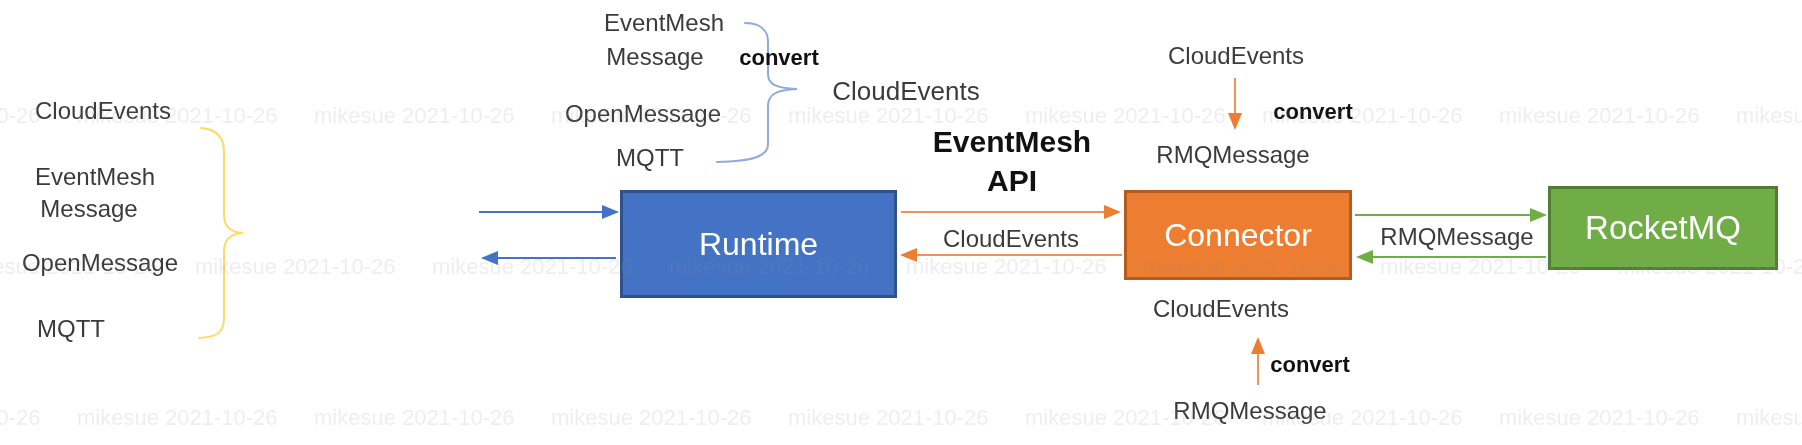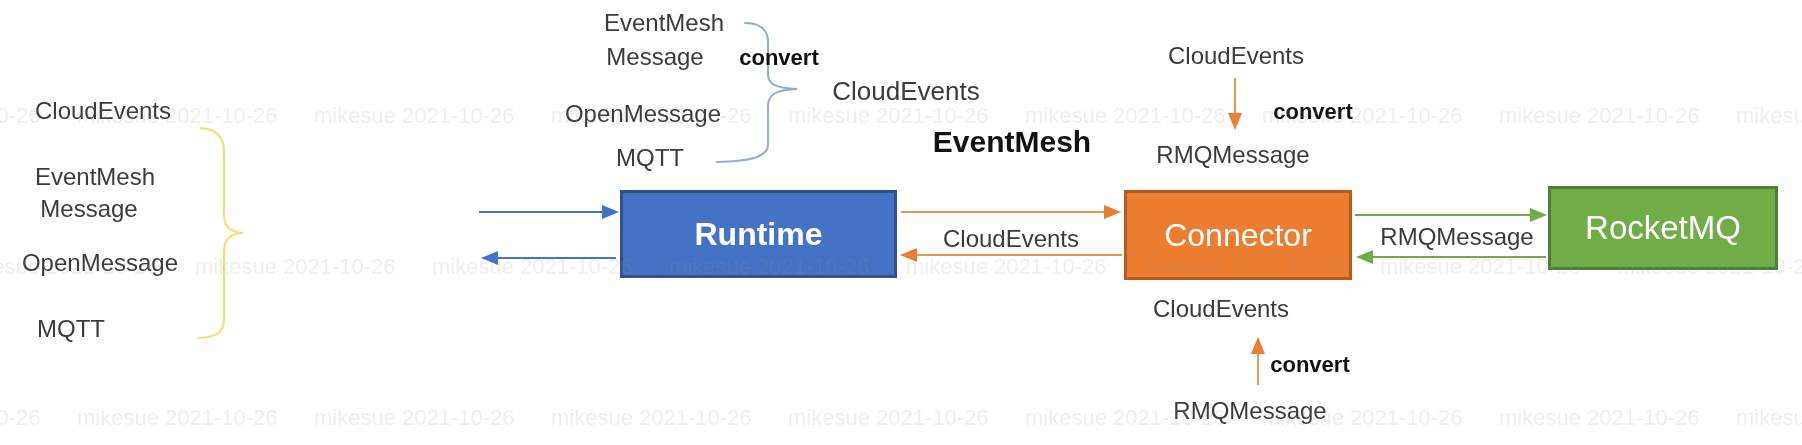--- a/index.html
+++ b/index.html
@@ -3,22 +3,22 @@
 <meta charset="utf-8">
 <style>
   html,body{margin:0;padding:0;background:#fff;}
   #stage{position:relative;width:1802px;height:445px;background:#fff;overflow:hidden;
          font-family:"Liberation Sans", sans-serif;}
   
   .box{position:absolute;display:flex;align-items:center;justify-content:center;
        color:#fff;z-index:1;box-sizing:border-box;}
   #box-sdk{left:248px;top:186px;width:228px;height:92px;background:var(--sdk-fill);
            border:3px solid var(--sdk-border);font-size:35px;}
-  #box-runtime{left:620px;top:190px;width:277px;height:88px;background:var(--runtime-fill);
-           border:3px solid var(--runtime-border);font-size:32px;font-weight:bold;}
+  #box-runtime{left:620px;top:190px;width:277px;height:108px;background:var(--runtime-fill);
+           border:3px solid var(--runtime-border);font-size:32px;}
   #box-connector{left:1124px;top:190px;width:228px;height:90px;background:var(--connector-fill);
            border:3px solid var(--connector-border);font-size:32px;}
   #box-rocketmq{left:1548px;top:186px;width:230px;height:84px;background:var(--rocketmq-fill);
            border:3px solid var(--rocketmq-border);font-size:33px;align-items:center;}
   
   .lbl{position:absolute;transform:translateX(-50%);font-size:24px;color:var(--label-text);
        white-space:nowrap;z-index:3;line-height:1.1;}
   .lbl.bold{font-weight:bold;color:var(--bold-text);font-size:22px;}
   .lbl.api{font-weight:bold;color:var(--bold-text);font-size:30px;line-height:39px;text-align:center;}
   .lbl.big{font-size:26px;}
@@ -88,20 +88,21 @@
 
   <div class="lbl" style="left:664px;top:10px">EventMesh</div>
   <div class="lbl" style="left:655px;top:44px">Message</div>
   <div class="lbl bold" style="left:779px;top:46px">convert</div>
   <div class="lbl" style="left:643px;top:101px">OpenMessage</div>
   <div class="lbl" style="left:650px;top:145px">MQTT</div>
   <div class="lbl big" style="left:906px;top:77px">CloudEvents</div>
 
   <div class="lbl api" style="left:1012px;top:122px">
     <div>EventMesh</div>
+    <div>API</div>
   </div>
   <div class="lbl" style="left:1011px;top:226px">CloudEvents</div>
 
   <div class="lbl" style="left:1236px;top:43px">CloudEvents</div>
   <div class="lbl bold" style="left:1313px;top:100px">convert</div>
   <div class="lbl" style="left:1233px;top:142px">RMQMessage</div>
 
   <div class="lbl" style="left:1221px;top:296px">CloudEvents</div>
   <div class="lbl bold" style="left:1310px;top:353px">convert</div>
   <div class="lbl" style="left:1250px;top:398px">RMQMessage</div>

